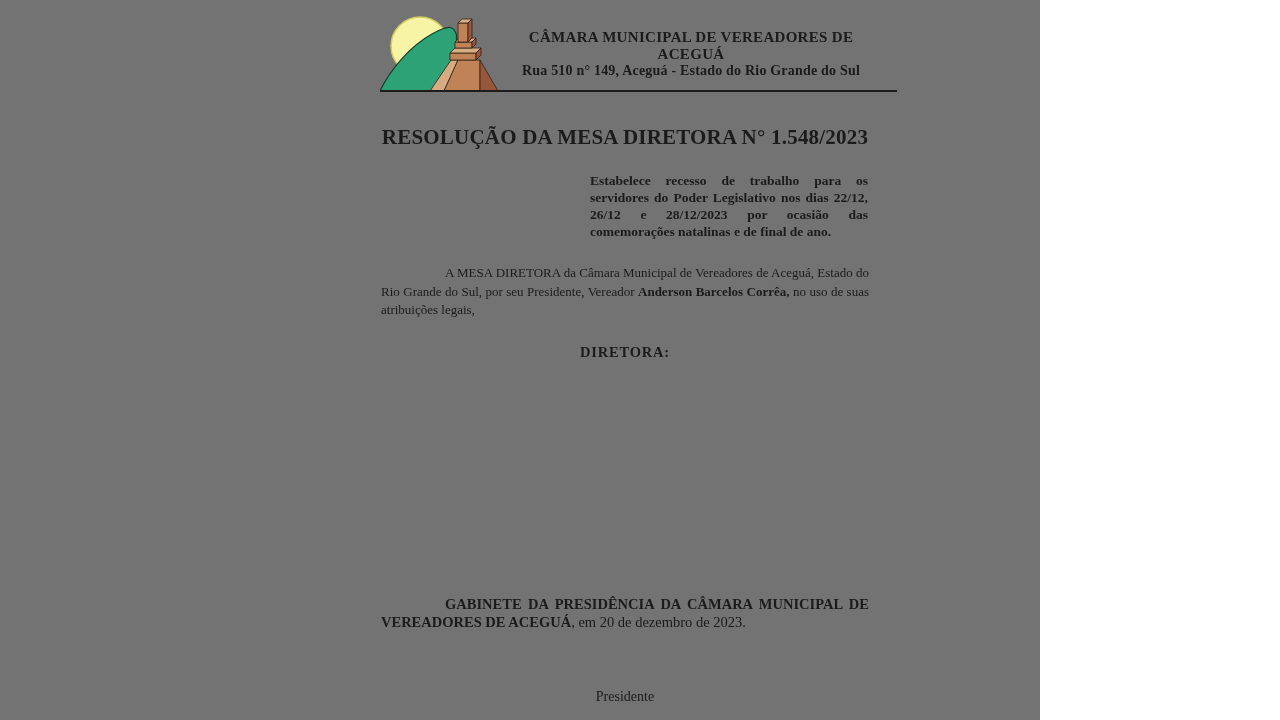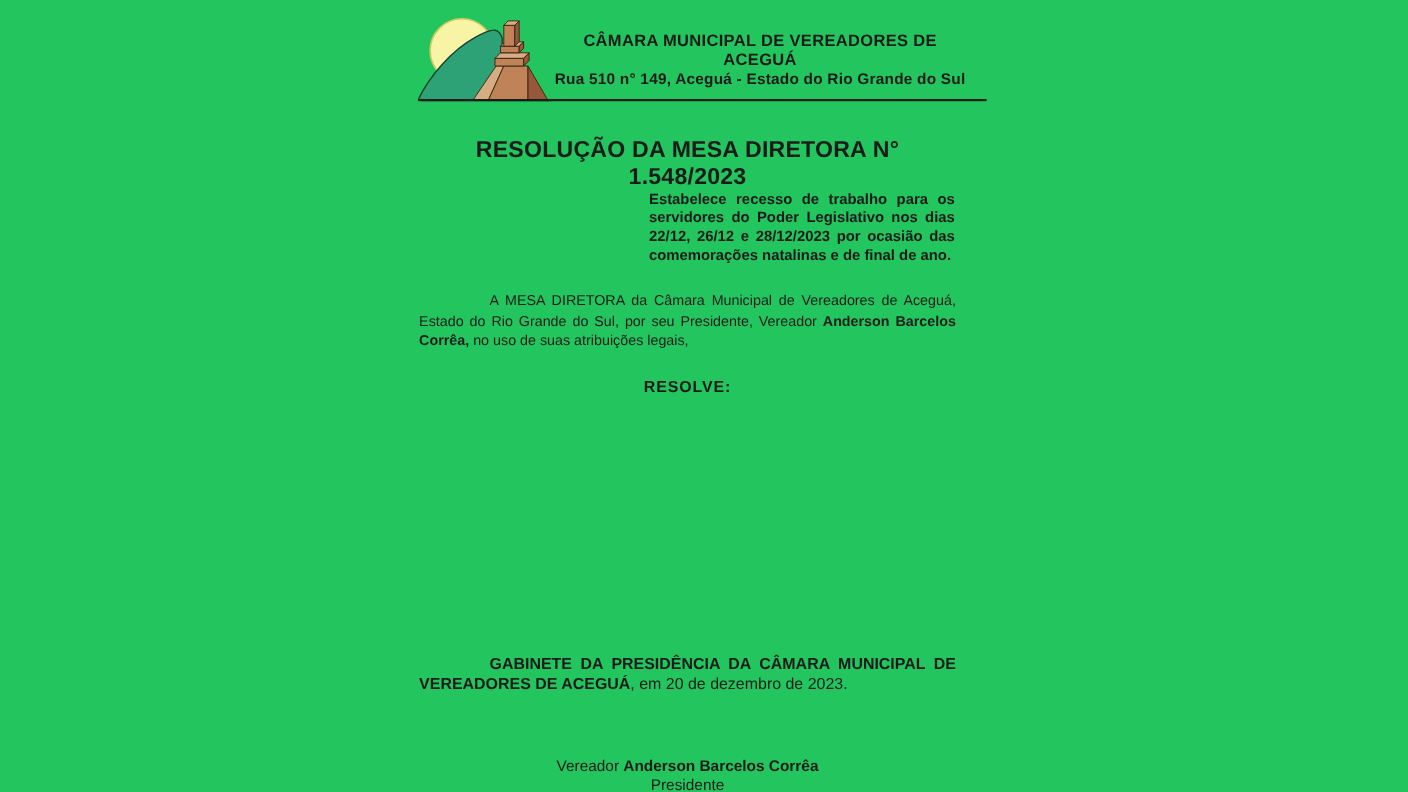--- a/index.html
+++ b/index.html
@@ -1,19 +1,19 @@
 <!DOCTYPE html>
 <html><head>
 <meta charset="utf-8">
 <style>
   * { margin:0; padding:0; box-sizing:border-box; }
   html,body { background:#ffffff; }
   .page {
-    position:relative; width:1280px; height:720px; background:#22c55e;
-    font-family:Liberation Sans, sans-serif; color:#1b1b1b;
+    position:relative; width:1040px; height:720px; background:#737373;
+    font-family:Liberation Serif, serif; color:#1b1b1b;
     overflow:hidden;
   }
   .logo { position:absolute; left:380px; top:12px; width:122px; height:80px; }
   .header-text { position:absolute; left:503px; top:29px; width:376px; text-align:center; font-weight:bold; }
   .org-name { font-size:15px; line-height:17px; letter-spacing:0.3px; }
   .org-address { font-size:14px; line-height:16px; letter-spacing:0.2px; }
   .rule { position:absolute; left:383px; top:90px; width:514px; height:2px; background:#1c1c1c; }
   .doc-title { position:absolute; left:381px; top:125px; width:488px; text-align:center; font-weight:bold; font-size:21px; letter-spacing:0.2px; }
   .summary { position:absolute; left:590px; top:172px; width:278px; font-weight:bold; font-size:13.5px; line-height:17px; text-align:justify; }
   .preamble { position:absolute; left:381px; top:264px; width:488px; font-size:13px; line-height:18.5px; text-align:justify; text-indent:64px; }
@@ -64,25 +64,24 @@
   </div>
 
   <div class="rule"></div>
 
   <div class="doc-title">RESOLUÇÃO DA MESA DIRETORA N° 1.548/2023</div>
 
   <p class="summary">Estabelece recesso de trabalho para os servidores do Poder Legislativo nos dias 22/12, 26/12 e 28/12/2023 por ocasião das comemorações natalinas e de final de ano.</p>
 
   <p class="preamble"><span>A MESA DIRETORA da Câmara Municipal de Vereadores de Aceguá, Estado do Rio Grande do Sul, por seu Presidente, Vereador </span><span class="b">Anderson Barcelos Corrêa,</span><span> no uso de suas atribuições legais,</span></p>
 
-  <div class="resolve">RESOLVE:</div>
+  <div class="resolve">DIRETORA:</div>
 
 
 
 
   <p class="closing"><span class="b">GABINETE DA PRESIDÊNCIA DA CÂMARA MUNICIPAL DE VEREADORES DE ACEGUÁ</span><span>, em 20 de dezembro de 2023.</span></p>
 
   <div class="signature">
-    <div><span>Vereador </span><span class="b">Anderson Barcelos Corrêa</span></div>
     <div>Presidente</div>
   </div>
 
 </div>
 
 </body></html>

